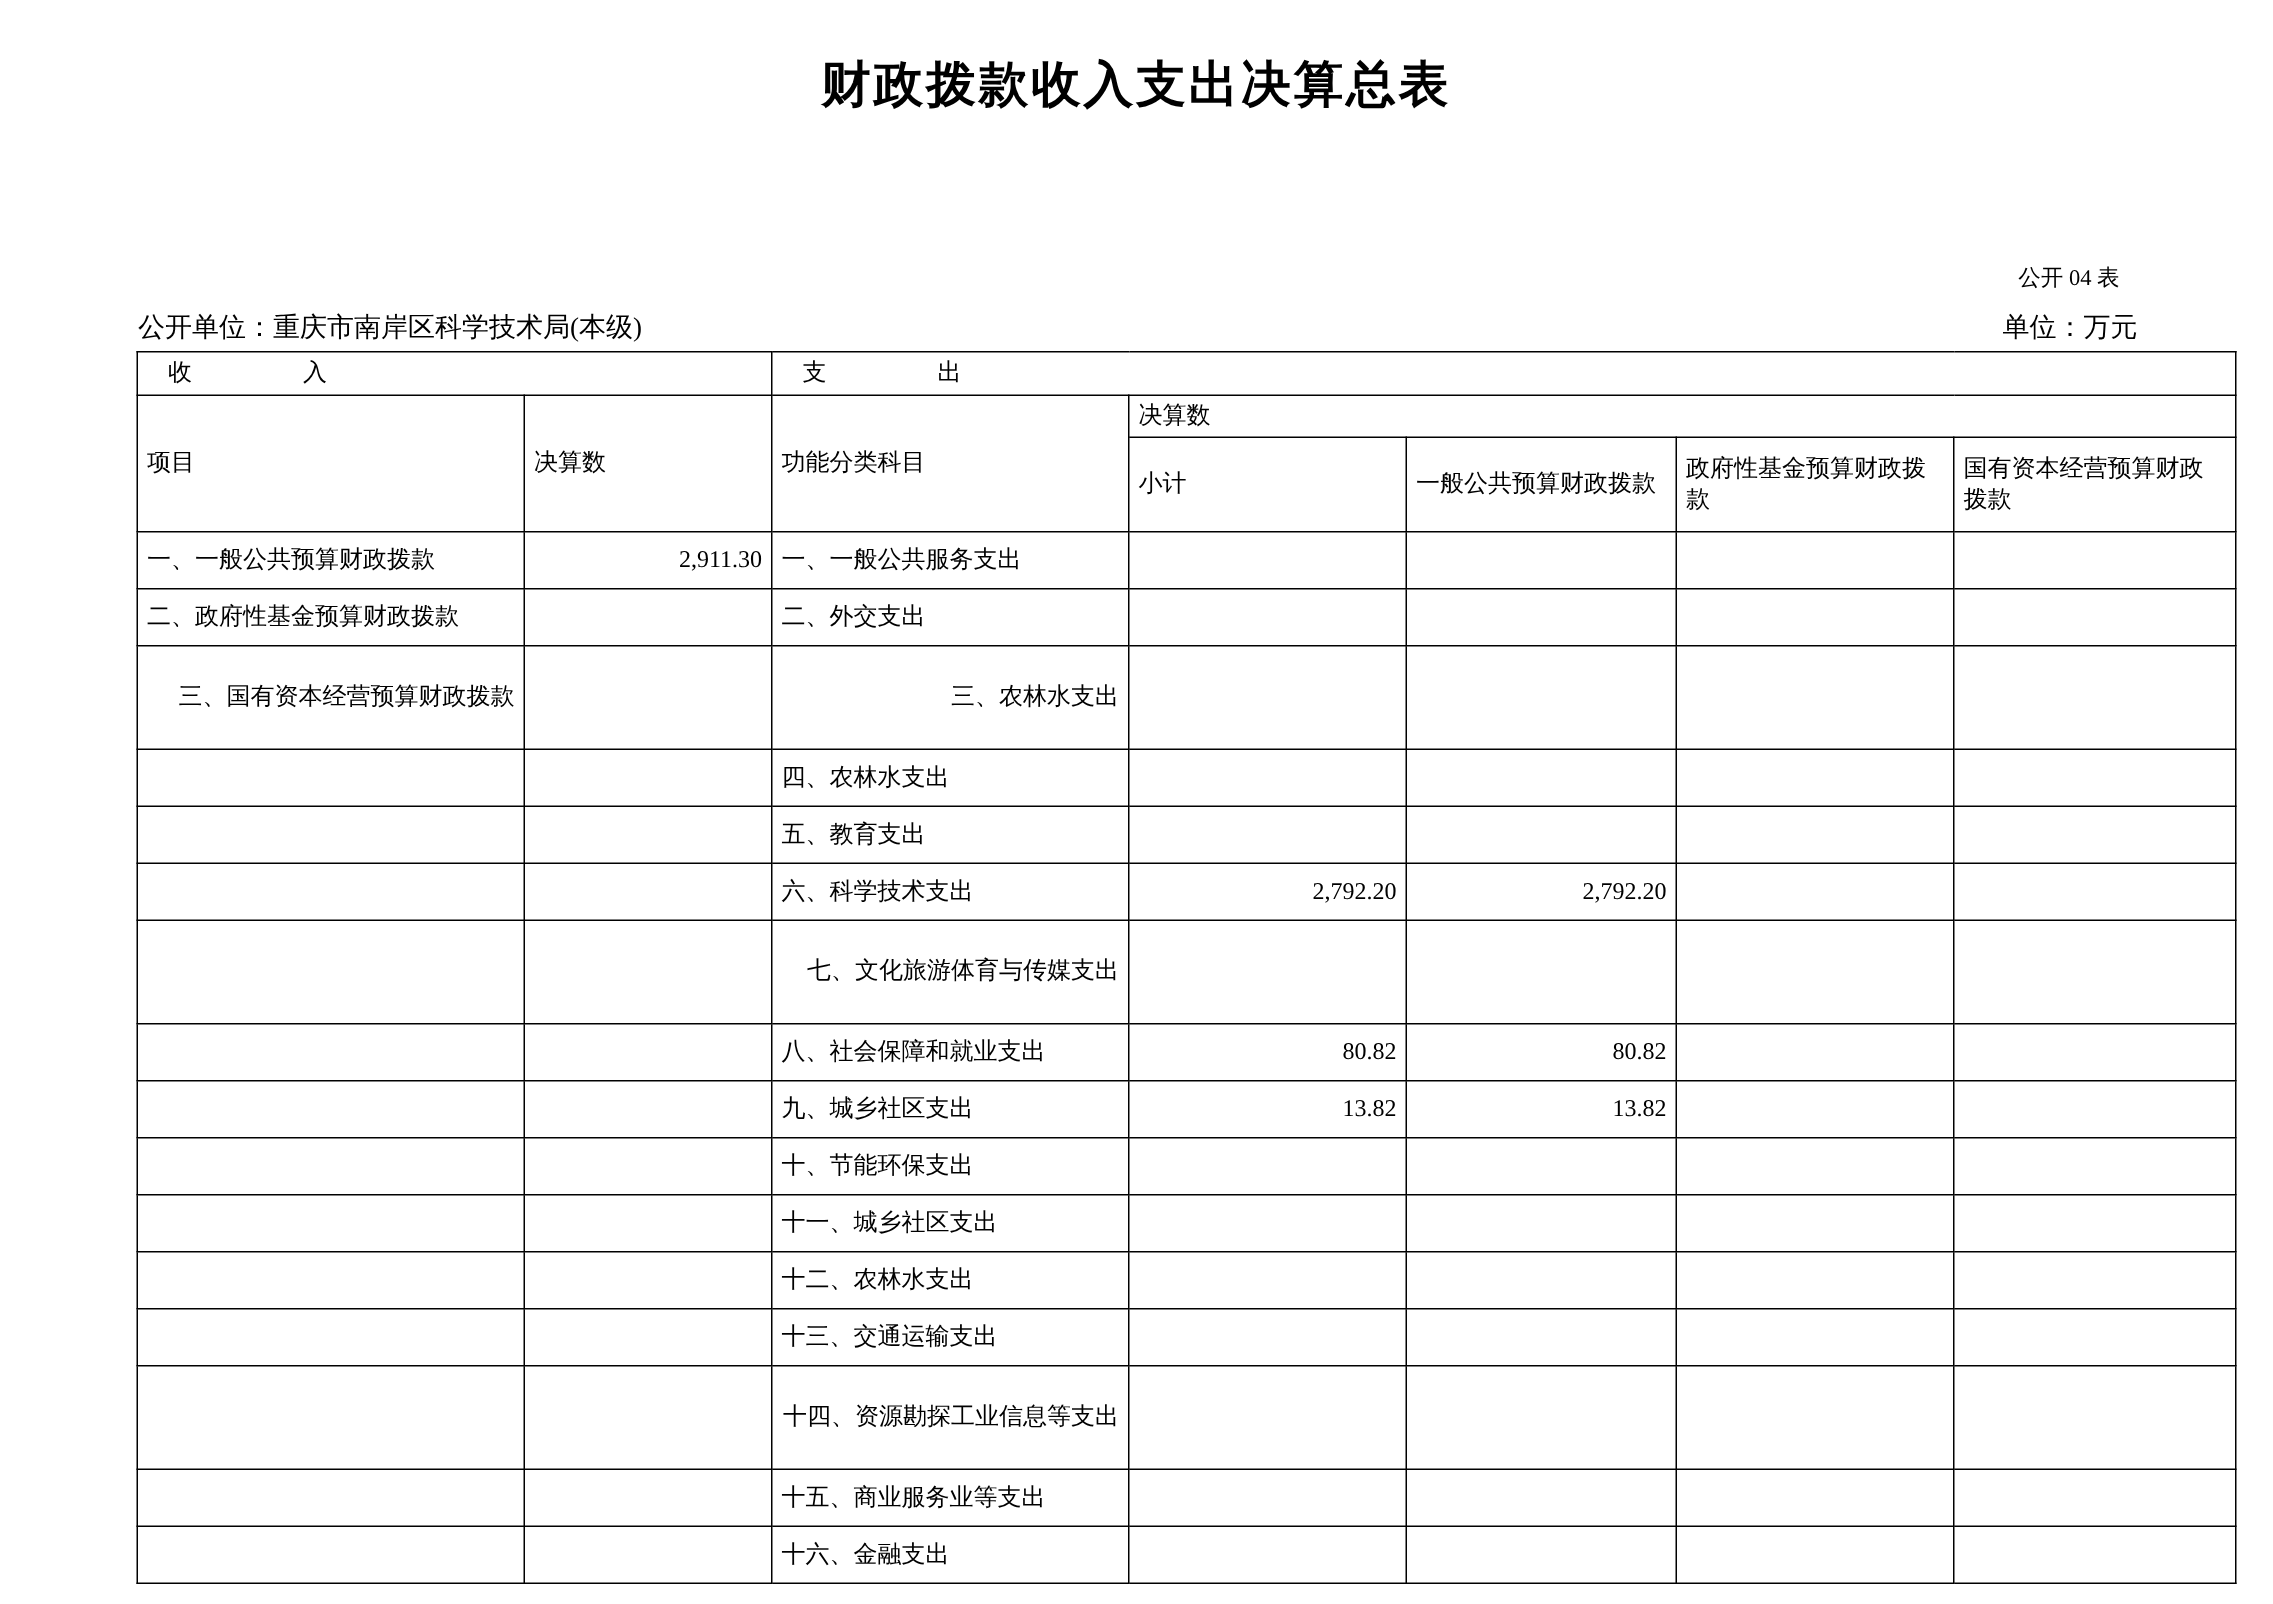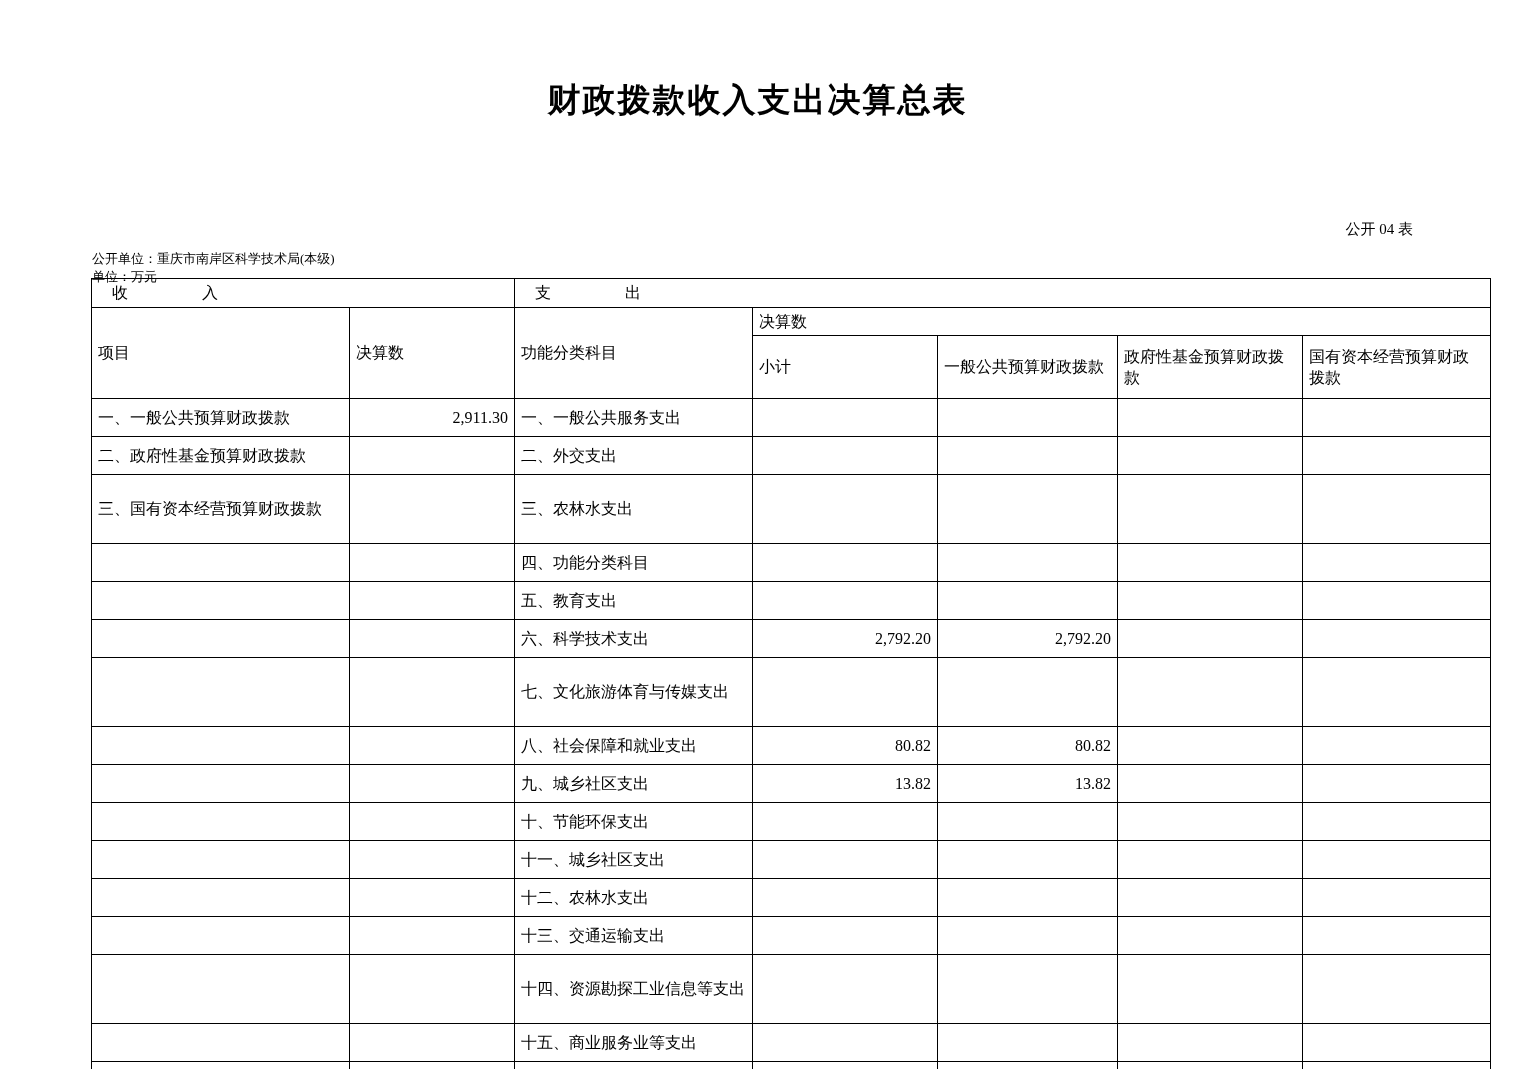--- a/index.html
+++ b/index.html
@@ -19,39 +19,38 @@
     position: relative;
     width: 1515px;
     height: 1069px;
     box-sizing: border-box;
   }
   .doc-title {
     text-align: center;
     font-size: 33px;
     font-weight: bold;
     letter-spacing: 2px;
-    margin-top: 78px;
+    margin-top: 34px;
     font-family: "DejaVu Sans", sans-serif;
   }
   .sheet-no {
     position: absolute;
     right: 102px;
     top: 142px;
     font-size: 15px;
     font-family: Liberation Serif, serif;
   }
   .meta-row {
     position: absolute;
     left: 92px;
     right: 90px;
     top: 172px;
-    font-size: 13px;
+    font-size: 18px;
     display: flex;
     justify-content: space-between;
-    flex-direction: column;
   }
   table.main {
     position: absolute;
     left: 91px;
     top: 200px;
     width: 1333px;
     border-collapse: collapse;
     table-layout: fixed;
     font-size: 16px;
   }
@@ -60,21 +59,21 @@
     padding: 3px 6px;
     vertical-align: middle;
     font-weight: normal;
     line-height: 1.35;
   }
   .rt  { text-align: right; padding-right: 9px; }
   .lt  { text-align: left; margin-left: 40px; }
   .hdr-wide { letter-spacing: 14px; text-indent: 14px; }
   .h-cell { text-align: left; }
   .row-cell { height: 31px; }
-  .row-cell2 { height: 62px; }
+  .row-cell2 { height: 62px; text-align: right; }
   .num { font-family: "Liberation Serif", serif; }
   .c-item   { width: 258px; }
   .c-amt    { width: 165px; }
   .c-func   { width: 238px; }
   .c-sub    { width: 185px; }
   .c-gen    { width: 180px; }
   .c-gov    { width: 185px; }
   .c-state  { width: 188px; }
 </style>
 </head>
@@ -143,21 +142,21 @@
           <td class="rt num row-cell2"></td>
           <td class="lt row-cell2">三、农林水支出</td>
           <td class="rt num row-cell2"></td>
           <td class="rt num row-cell2"></td>
           <td class="rt num row-cell2"></td>
           <td class="rt num row-cell2"></td>
         </tr>
         <tr>
           <td class="lt row-cell"></td>
           <td class="rt num row-cell"></td>
-          <td class="lt row-cell">四、功能分类科目</td>
+          <td class="lt row-cell">四、农林水支出</td>
           <td class="rt num row-cell"></td>
           <td class="rt num row-cell"></td>
           <td class="rt num row-cell"></td>
           <td class="rt num row-cell"></td>
         </tr>
         <tr>
           <td class="lt row-cell"></td>
           <td class="rt num row-cell"></td>
           <td class="lt row-cell">五、教育支出</td>
           <td class="rt num row-cell"></td>

